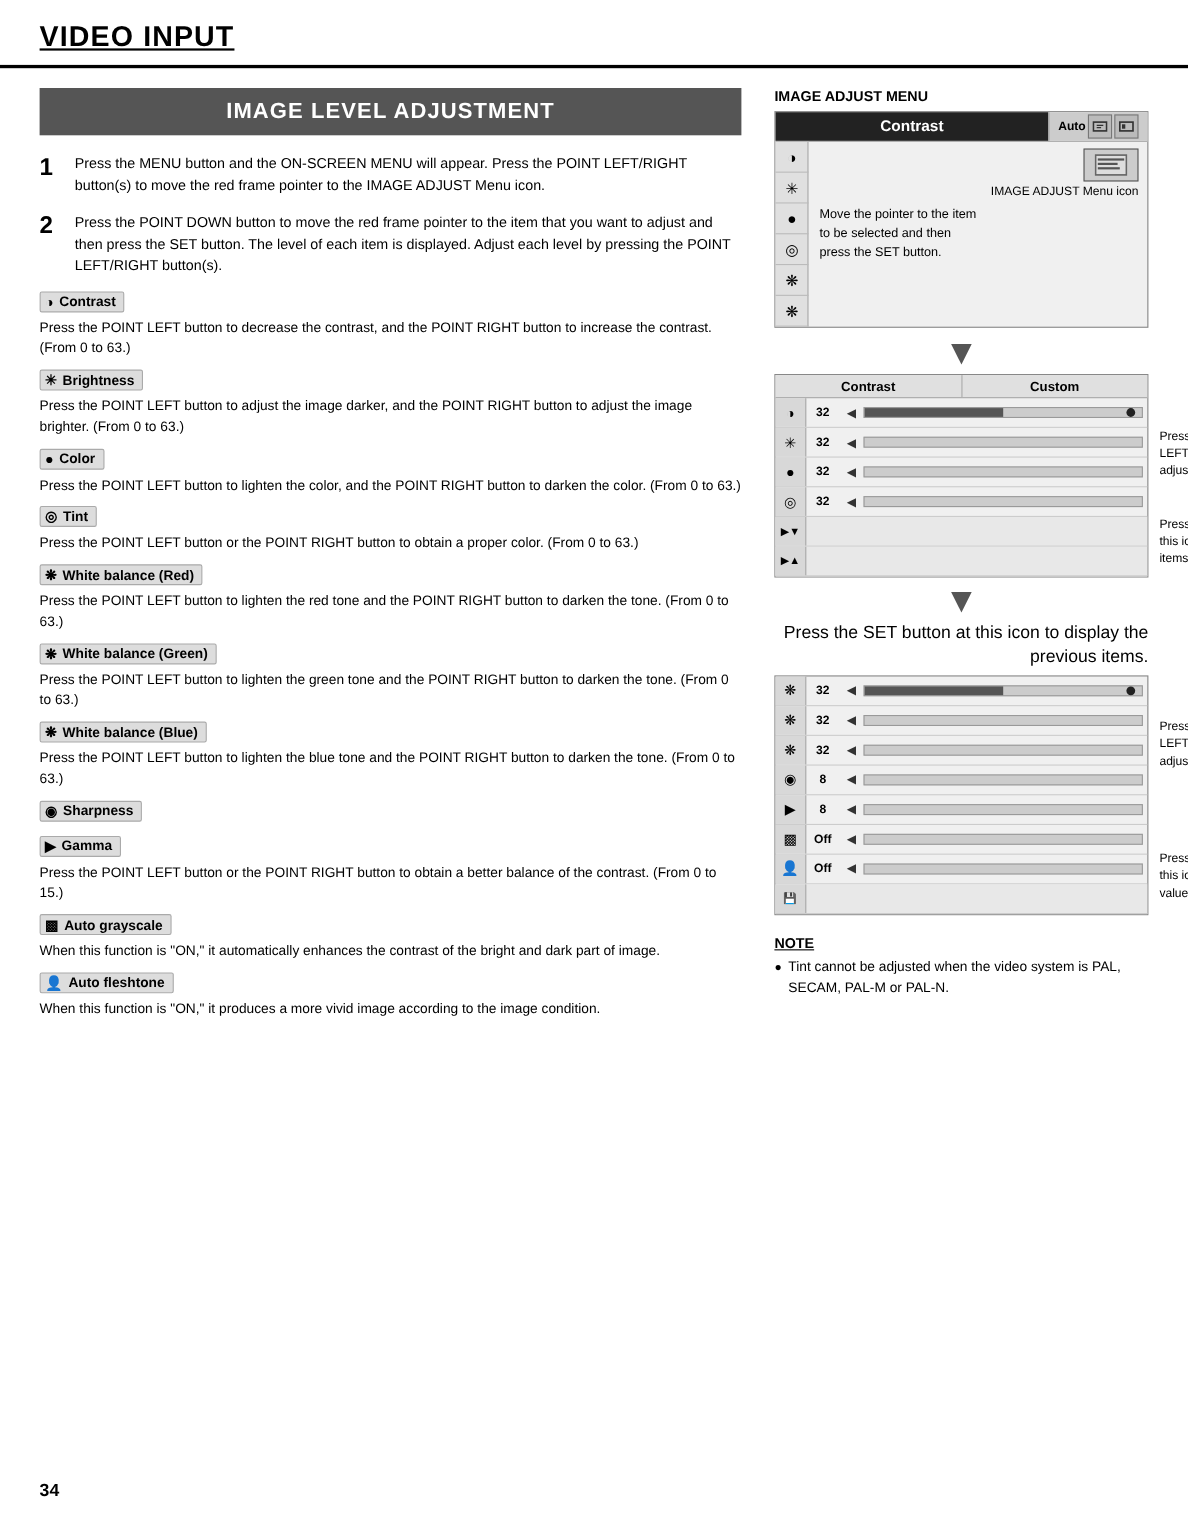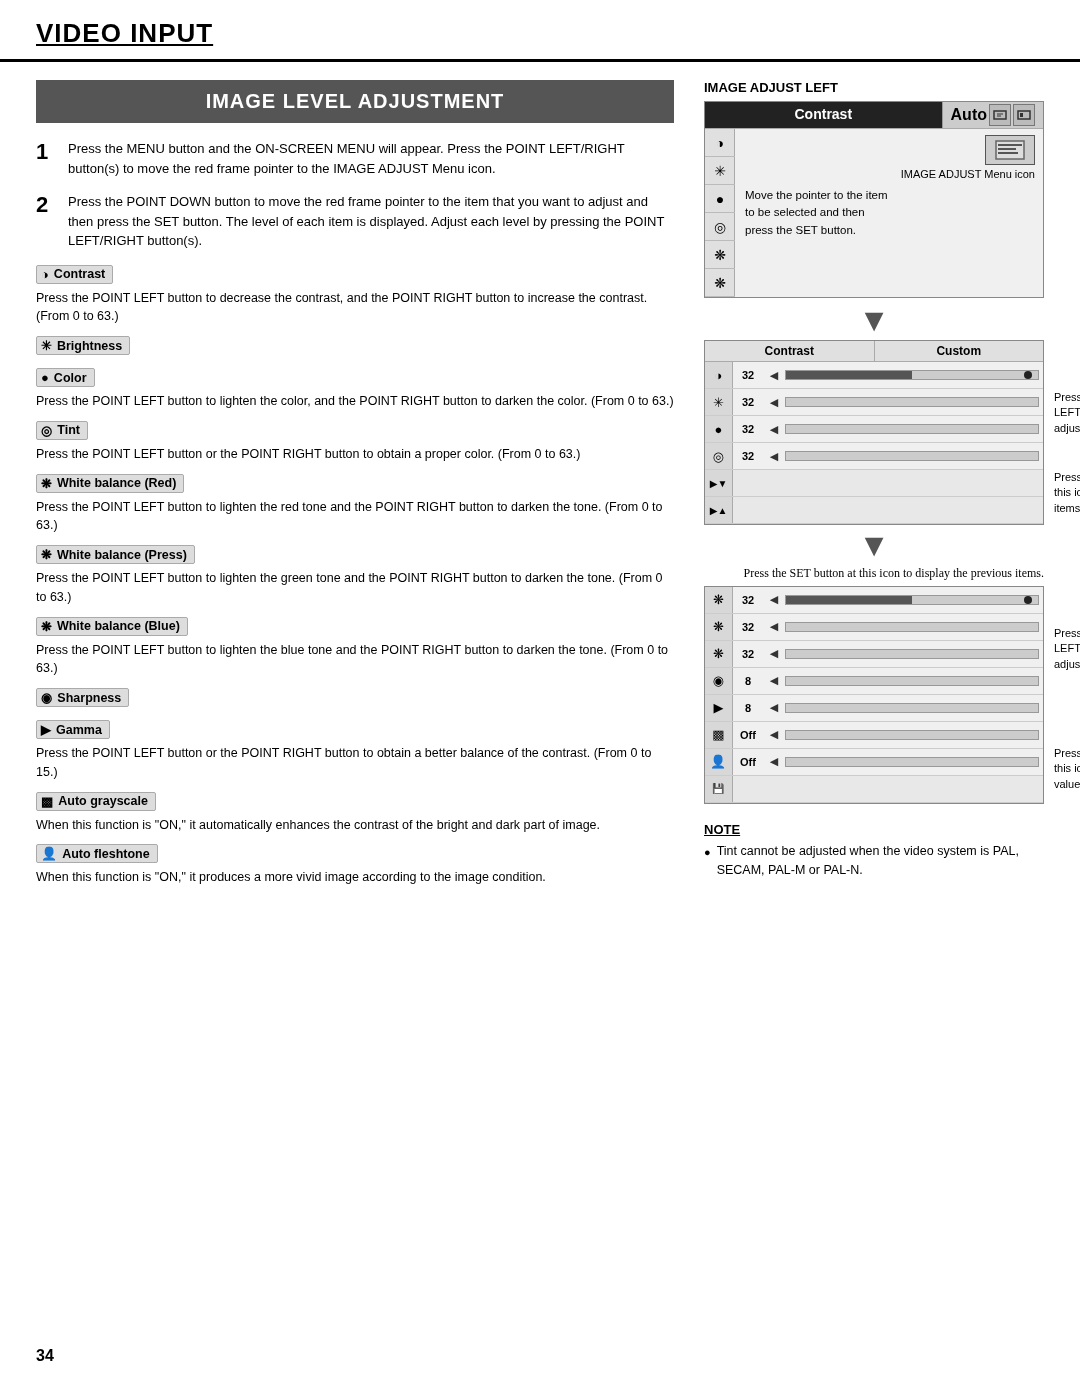--- a/index.html
+++ b/index.html
@@ -302,20 +302,21 @@
         <span>Contrast</span>
       </div>
       <div class="feature-desc">Press the POINT LEFT button to decrease the contrast, and the POINT RIGHT button to increase the contrast.  (From 0 to 63.)</div>
     </div>
 
     <div class="feature-item">
       <div class="feature-label">
         <span style="font-size:13px;">✳</span>
         <span>Brightness</span>
       </div>
+      <div class="feature-desc">Press the POINT LEFT button to adjust the image darker, and the POINT RIGHT button to adjust the image brighter.  (From 0 to 63.)</div>
     </div>
 
     <div class="feature-item">
       <div class="feature-label">
         <span style="font-size:13px;">●</span>
         <span>Color</span>
       </div>
       <div class="feature-desc">Press the POINT LEFT button to lighten the color, and the POINT RIGHT button to darken the color.  (From 0 to 63.)</div>
     </div>
 
@@ -331,21 +332,21 @@
       <div class="feature-label">
         <span style="font-size:13px;">❋</span>
         <span>White balance (Red)</span>
       </div>
       <div class="feature-desc">Press the POINT LEFT button to lighten the red tone and the POINT RIGHT button to darken the tone.  (From 0 to 63.)</div>
     </div>
 
     <div class="feature-item">
       <div class="feature-label">
         <span style="font-size:13px;">❋</span>
-        <span>White balance (Press)</span>
+        <span>White balance (Green)</span>
       </div>
       <div class="feature-desc">Press the POINT LEFT button to lighten the green tone and the POINT RIGHT button to darken the tone.  (From 0 to 63.)</div>
     </div>
 
     <div class="feature-item">
       <div class="feature-label">
         <span style="font-size:13px;">❋</span>
         <span>White balance (Blue)</span>
       </div>
       <div class="feature-desc">Press the POINT LEFT button to lighten the blue tone and the POINT RIGHT button to darken the tone.  (From 0 to 63.)</div>
@@ -379,27 +380,27 @@
         <span style="font-size:13px;">👤</span>
         <span>Auto fleshtone</span>
       </div>
       <div class="feature-desc">When this function is "ON," it produces a more vivid image according to the image condition.</div>
     </div>
 
   </div>
 
   <div class="right-col">
 
-    <div class="img-adjust-title">IMAGE ADJUST LEFT</div>
+    <div class="img-adjust-title">IMAGE ADJUST MENU</div>
 
     <div class="ui-panel" style="margin-bottom:6px;">
       <div class="menu-top-bar">
         <div class="tab-active">Contrast</div>
         <div class="tab-right">
-          <span style="font-size:16px; font-weight:700;">Auto</span>
+          <span style="font-size:11px; font-weight:700;">Auto</span>
           <div class="tab-icon-box">
             <svg width="14" height="14" viewBox="0 0 14 14">
                 <rect x="1" y="3" width="12" height="8" fill="none" stroke="#333" stroke-width="1.5"></rect>
                 <line x1="4" y1="6" x2="10" y2="6" stroke="#333" stroke-width="1"></line>
                 <line x1="4" y1="8" x2="8" y2="8" stroke="#333" stroke-width="1"></line>
               </svg>
           </div>
           <div class="tab-icon-box">
             <svg width="14" height="14" viewBox="0 0 14 14">
                 <rect x="1" y="3" width="12" height="8" fill="none" stroke="#333" stroke-width="1.5"></rect>
@@ -484,21 +485,21 @@
           <div style="flex:1;"></div>
         </div>
       </div>
 
       <div style="position: absolute; right: -140px; top: 50px; width: 130px; font-size: 11px; line-height: 1.4;">Press the POINT LEFT/RIGHT but-tons to adjust the value.</div>
       <div style="position: absolute; right: -140px; top: 130px; width: 130px; font-size: 11px; line-height: 1.4;">Press the SET button at this icon to display other items.</div>
     </div>
 
     <div class="arrow-down">▼</div>
 
-    <div style="font-size: 12px; line-height: 1.4; text-align: right; margin-bottom: 4px; padding-right: 0; font-family: Liberation Serif, serif;">
+    <div style="font-size: 16px; line-height: 1.4; text-align: right; margin-bottom: 4px; padding-right: 0;">
       <span>Press the SET button at this icon to display the previous items.</span>
     </div>
 
     <div style="position: relative;">
       <div class="ui-panel">
 
         <div class="ui-panel-row">
           <div class="ui-panel-icon">❋</div>
           <div class="ui-panel-val">32</div>
           <div class="ui-panel-arrow">◀</div>

